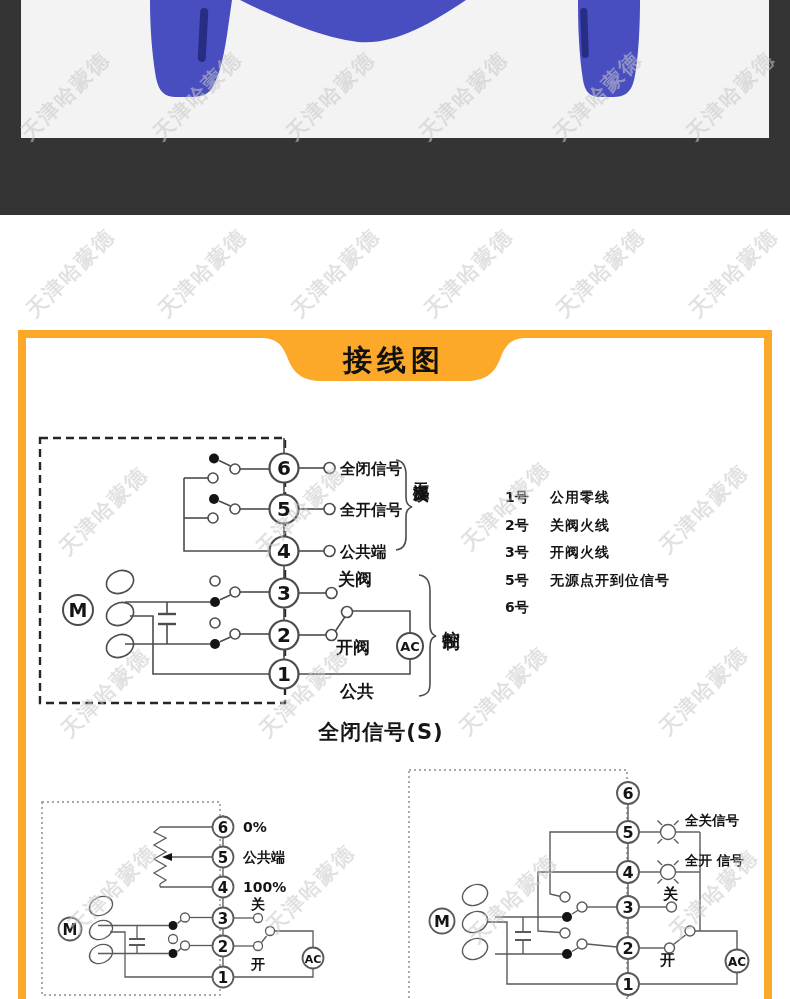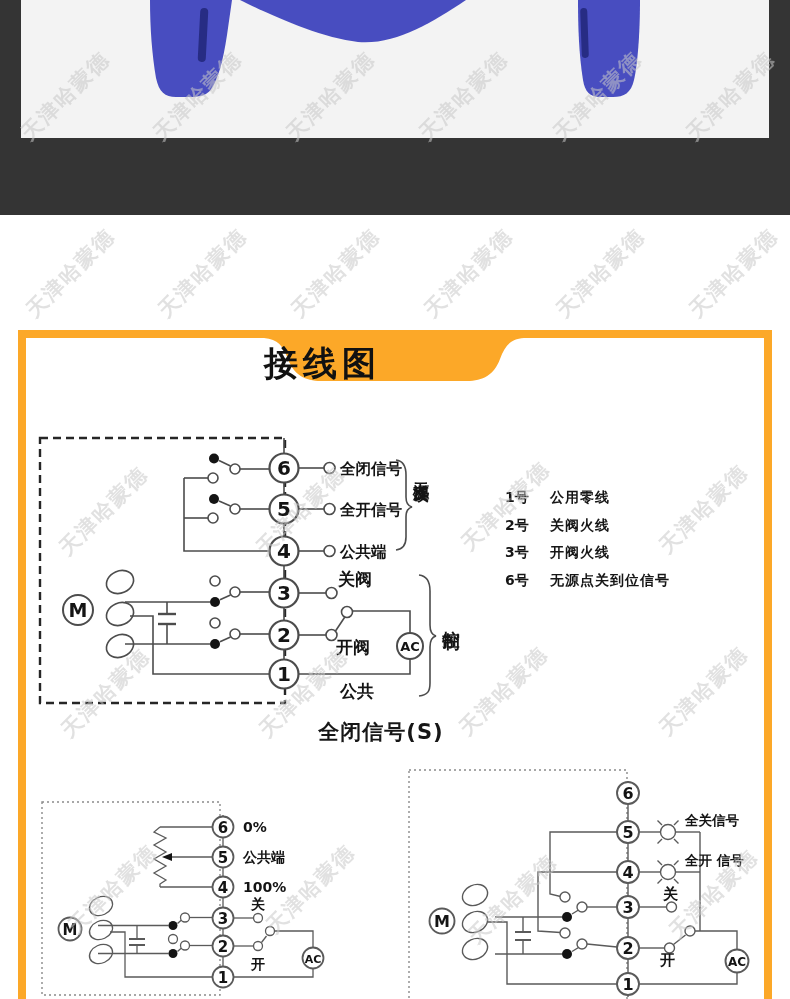--- a/index.html
+++ b/index.html
@@ -12,22 +12,22 @@
   
   .wm-layer { position:absolute; inset:0; z-index:10; pointer-events:none; }
   .wm { position:absolute; color:#c9c9c9; opacity:.55; font-size:21px; letter-spacing:2px;
         white-space:nowrap; transform:rotate(-45deg); font-weight:bold; }
 
   
   .wiring-box { position:absolute; left:18px; top:330px; width:754px; height:669px;
                 border:8px solid #FCA828; border-bottom:none; background:#fff; z-index:2; }
   .tab-wrap { position:absolute; left:238px; top:0; width:260px; height:44px; }
   .tab-wrap svg { position:absolute; left:0; top:0; }
-  .tab-title { position:absolute; left:238px; top:3px; width:260px; 
-               font-size:34px; font-weight:bold; color:#111; letter-spacing:5px; z-index:3; }
+  .tab-title { position:absolute; left:238px; top:3px; width:260px; text-align:center;
+               font-size:29px; font-weight:bold; color:#111; letter-spacing:5px; z-index:3; }
 
   svg.diagram { position:absolute; }
   svg text { font-family:"DejaVu Sans","Liberation Sans",sans-serif; font-weight:bold; fill:#141414; }
 
   .vtext { position:absolute; writing-mode:vertical-rl; text-orientation:upright;
            font-weight:bold; color:#141414; z-index:4; }
   .v-feedback { left:385px; top:132px; font-size:16px; line-height:20px; letter-spacing:1px; }
   .v-control  { left:414px; top:279px; font-size:17.5px; line-height:22px; letter-spacing:2px; }
 
   .legend { position:absolute; left:479px; top:146px; z-index:4; }
@@ -172,22 +172,25 @@
         </div>
       <div class="legend-row">
           <span class="legend-no">2号</span>
           <span class="legend-desc">关阀火线</span>
         </div>
       <div class="legend-row">
           <span class="legend-no">3号</span>
           <span class="legend-desc">开阀火线</span>
         </div>
       <div class="legend-row">
+          <span class="legend-no">5号</span>
+          <span class="legend-desc">无源点开到位信号</span>
+        </div>
+      <div class="legend-row">
           <span class="legend-no">6号</span>
-          <span class="legend-desc">无源点关到位信号</span>
         </div>
     </div>
 
     <div class="caption">全闭信号(S)</div>
 
     <svg class="diagram" style="left:12px; top:444px;" width="300" height="217" viewBox="0 0 300 217">
       <g stroke="#5a5a5a" stroke-width="1.3" fill="none">
         <rect x="4" y="20" width="178" height="193" stroke="#8a8a8a" stroke-width="1.4" stroke-dasharray="2 3"></rect>
         <line x1="185" y1="33" x2="185" y2="195"></line>
         <path d="M122,45 L116,50 L128,56 L116,63 L128,70 L116,77 L128,84 L116,91 L128,98 L122,102 L122,105"></path>

